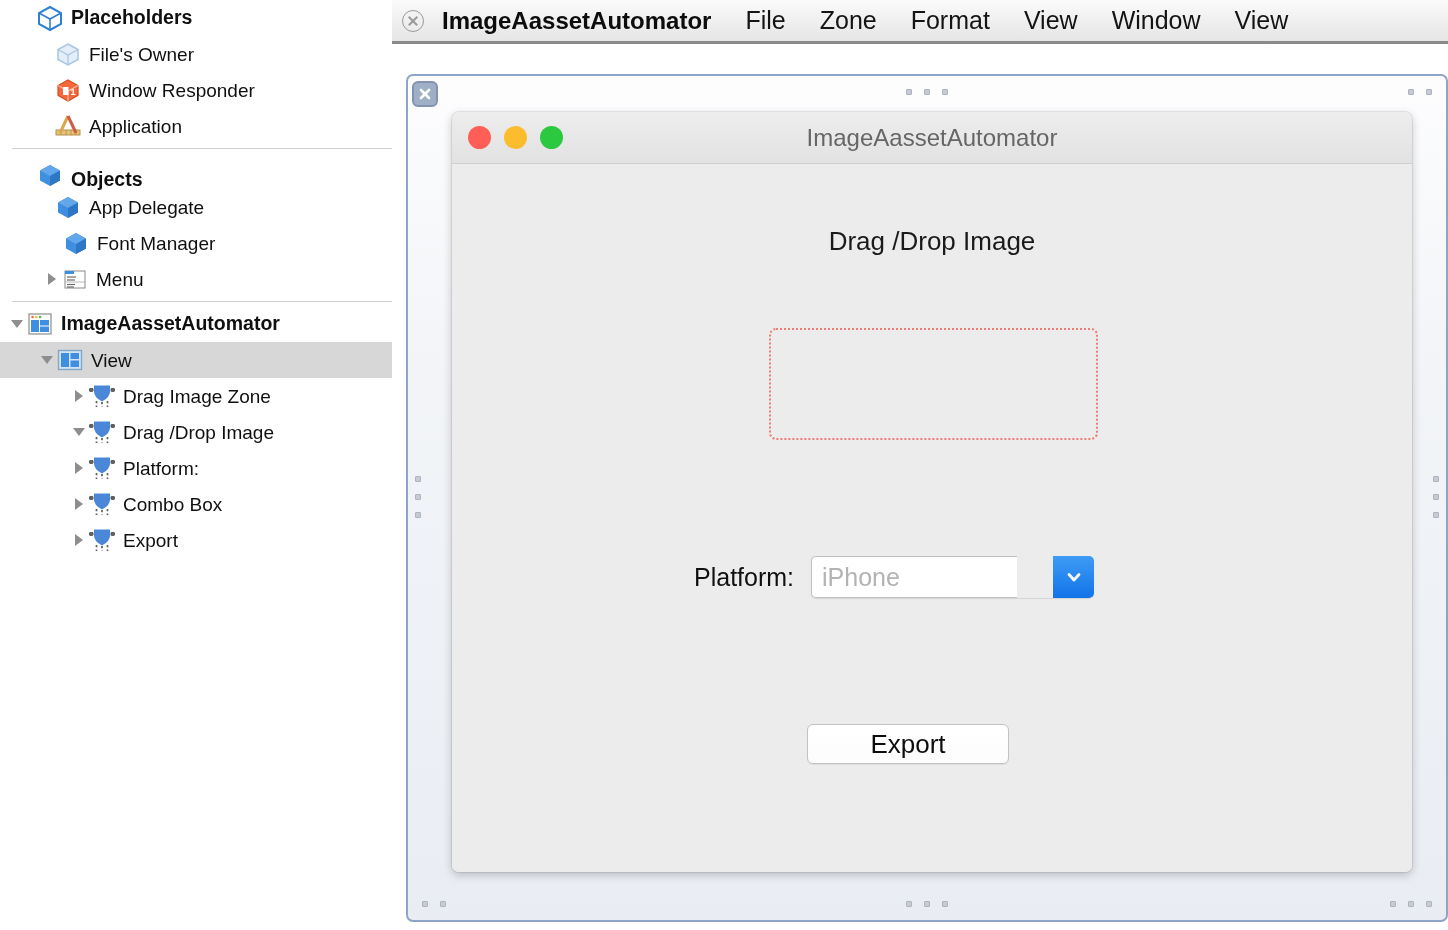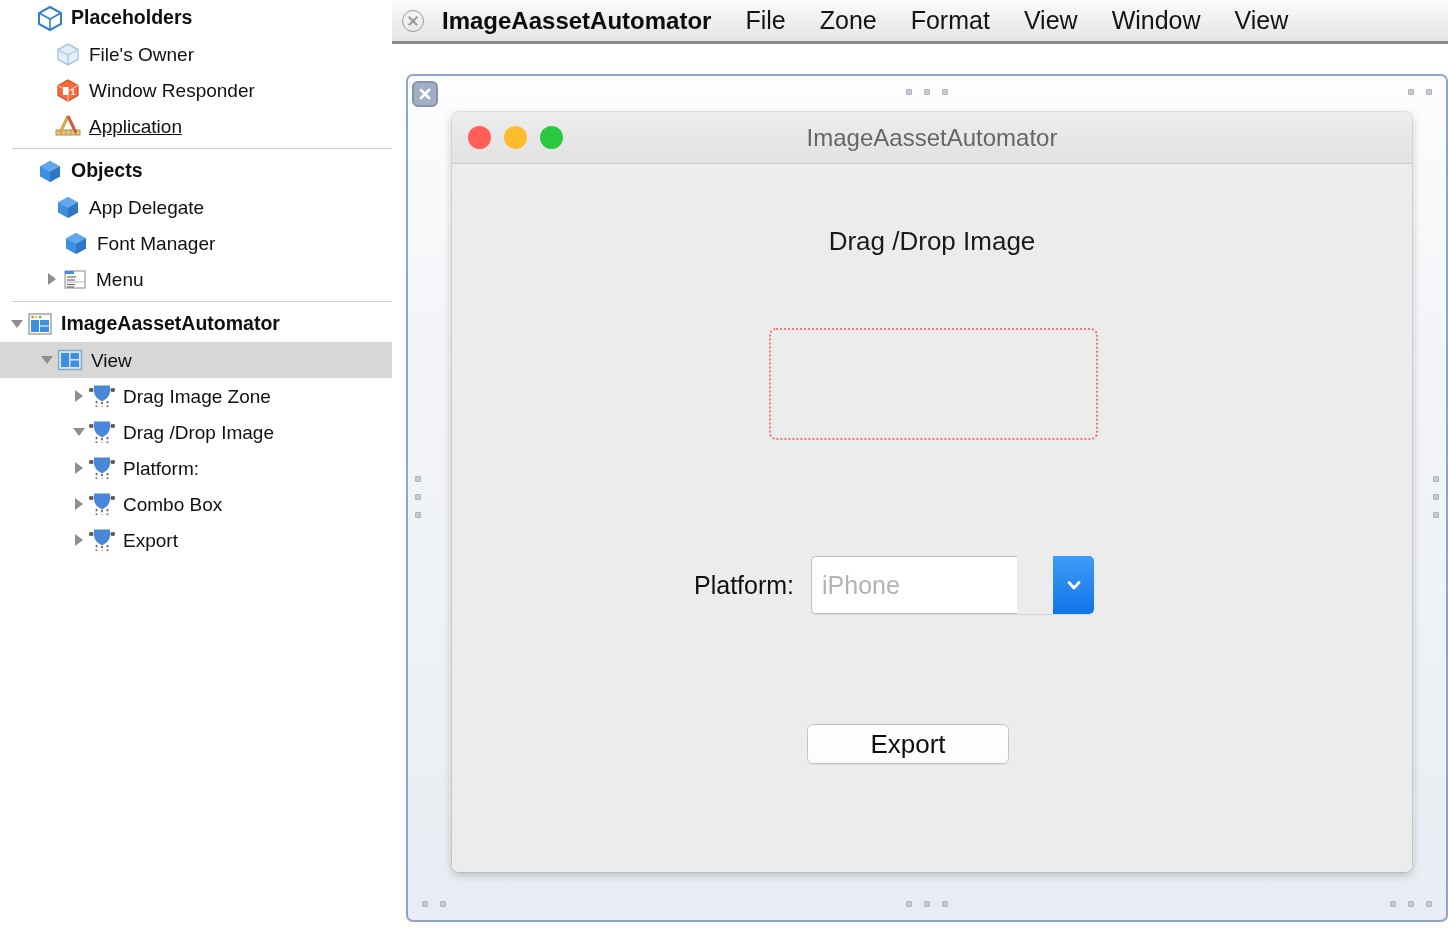--- a/index.html
+++ b/index.html
@@ -172,21 +172,21 @@
   #platform-row {
     position: absolute; left: 242px; top: 392px;
     display: flex; align-items: center;
   }
   #platform-label {
     font-size: 25px; color: #101010;
     margin-right: 17px;
   }
   #combo {
     position: relative;
-    width: 283px; height: 58px;
+    width: 283px; height: 42px;
     display: flex;
     border-radius: 5px;
     box-shadow: 0 1px 1px rgba(0,0,0,0.10);
     gap: 36px;
   }
   #combo-field {
     flex: 1;
     background: #ffffff;
     border: 1px solid #c0c0c0;
     border-right: none;
@@ -251,38 +251,38 @@
           <polygon points="14,4 24,9.5 24,19.5 14,25 4,19.5 4,9.5" fill="#f4693c" stroke="#d34f23" stroke-width="1.2"></polygon>
           <polyline points="4,9.5 14,15 24,9.5" fill="none" stroke="#fbb89c" stroke-width="1.2"></polyline>
           <line x1="14" y1="15" x2="14" y2="25" stroke="#fbb89c" stroke-width="1.2"></line>
           <rect x="9" y="11" width="5.5" height="8" fill="#ffffff" rx="0.6"></rect>
           <text x="16.4" y="19.4" font-size="9" fill="#ffffff" font-family="'Liberation Sans',sans-serif" font-weight="bold">1</text>
         </svg>
       </span>
       <span class="ol-text">Window Responder</span>
     </div>
 
-    <div class="ol-row" style="padding-left:54px;text-decoration:underline;">
+    <div class="ol-row" style="padding-left:54px;">
       <span class="ico">
         <svg width="28" height="28" viewBox="0 0 28 28">
           <rect x="2" y="18" width="24" height="5" fill="#e6c37a" stroke="#b48f48" stroke-width="1"></rect>
           <line x1="7" y1="18" x2="7" y2="23" stroke="#b48f48" stroke-width="0.8"></line>
           <line x1="12" y1="18" x2="12" y2="23" stroke="#b48f48" stroke-width="0.8"></line>
           <line x1="17" y1="18" x2="17" y2="23" stroke="#b48f48" stroke-width="0.8"></line>
           <line x1="22" y1="18" x2="22" y2="23" stroke="#b48f48" stroke-width="0.8"></line>
           <line x1="14" y1="4" x2="6" y2="21" stroke="#d9a84e" stroke-width="3"></line>
           <line x1="14" y1="4" x2="22" y2="21" stroke="#cf5d45" stroke-width="3"></line>
         </svg>
       </span>
       <span class="ol-text">Application</span>
     </div>
 
     <div class="ol-sep"></div>
 
-    <div class="ol-row" style="padding-left:18px;">
+    <div class="ol-row" style="padding-left:18px;align-items:flex-end;">
       <span class="disc empty">
           <i></i>
         </span>
       <span class="ico">
         <svg width="28" height="28" viewBox="0 0 28 28">
           <polygon points="14,4 24,9.5 24,19.5 14,25 4,19.5 4,9.5" fill="#3f8fe0"></polygon>
           <polygon points="14,4 24,9.5 14,15 4,9.5" fill="#62a7ea"></polygon>
           <polygon points="14,15 24,9.5 24,19.5 14,25" fill="#2d77c6"></polygon>
         </svg>
       </span>

